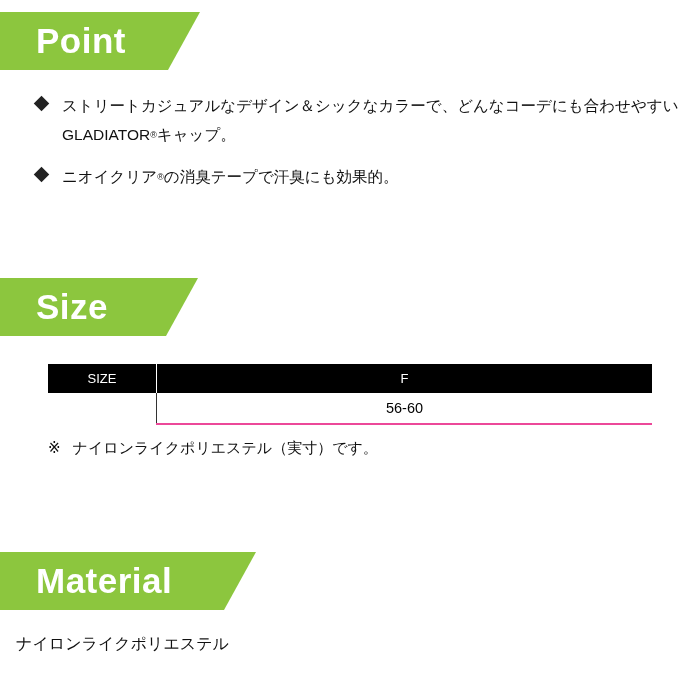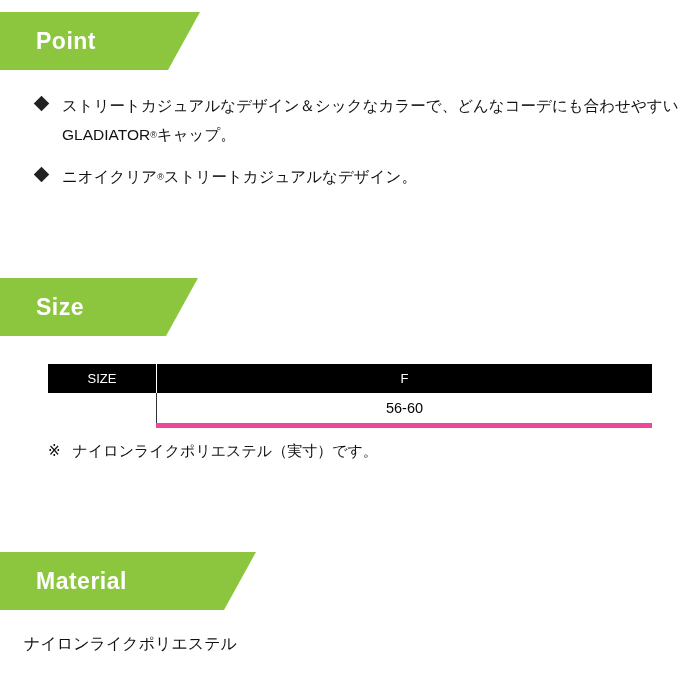--- a/index.html
+++ b/index.html
@@ -41,21 +41,21 @@
   .banner .shape.w-point { width: 200px; }
   .banner .shape.w-size { width: 198px; }
   .banner .shape.w-material { width: 256px; }
 
   .banner .title {
     position: absolute;
     left: 36px;
     top: 0;
     height: 58px;
     line-height: 58px;
-    font-size: 23px;
+    font-size: 35px;
     font-weight: bold;
     color: #ffffff;
     letter-spacing: 0.5px;
     white-space: nowrap;
   }
 
   
   .point-section {
     position: absolute;
     left: 0;
@@ -114,21 +114,21 @@
     padding: 7px 0;
     text-align: center;
     border-right: 1px solid #ffffff;
   }
   table.size-table th:last-child { border-right: none; }
   table.size-table th.col-label { width: 108px; }
   table.size-table td {
     font-size: 14.5px;
     text-align: center;
     padding: 7px 0;
-    border-bottom: 5px solid #ec4899;
+    border-bottom: 2px solid #ec4899;
   }
   table.size-table td.col-label {
     border-right: 1px solid #333333;
     border-bottom: 1px solid #ffffff;
   }
 
   .size-note {
     margin: 14px 0 0 0;
     padding-left: 48px;
     font-size: 15px;
@@ -137,21 +137,21 @@
   .size-note .mark { margin-right: 12px; }
 
   
   .material-section {
     position: absolute;
     left: 0;
     top: 552px;
     width: 700px;
   }
   .material-lines {
-    margin: 20px 0 0 12px;
+    margin: 20px 0 0 4px;
     padding-left: 12px;
     font-size: 16px;
     line-height: 1.75;
     color: #111111;
   }
   .material-lines .line2 { padding-left: 36px; }
 </style>
 </head>
 <body>
 
@@ -163,21 +163,21 @@
       <div class="title">Point</div>
     </div>
 
     <ul class="bullets">
       <li>
         <span class="diamond"></span>
         <span>ストリートカジュアルなデザイン＆シックなカラーで、どんなコーデにも合わせやすいGLADIATOR</span><span class="reg">®</span><span>キャップ。</span>
       </li>
       <li>
         <span class="diamond"></span>
-        <span>ニオイクリア</span><span class="reg">®</span><span>ストリートカジュアルなデザイン。</span>
+        <span>ニオイクリア</span><span class="reg">®</span><span>の消臭テープで汗臭にも効果的。</span>
       </li>
     </ul>
   </section>
 
   <section class="size-section">
     <div class="banner">
       <div class="shape w-size"></div>
       <div class="title">Size</div>
     </div>
 

